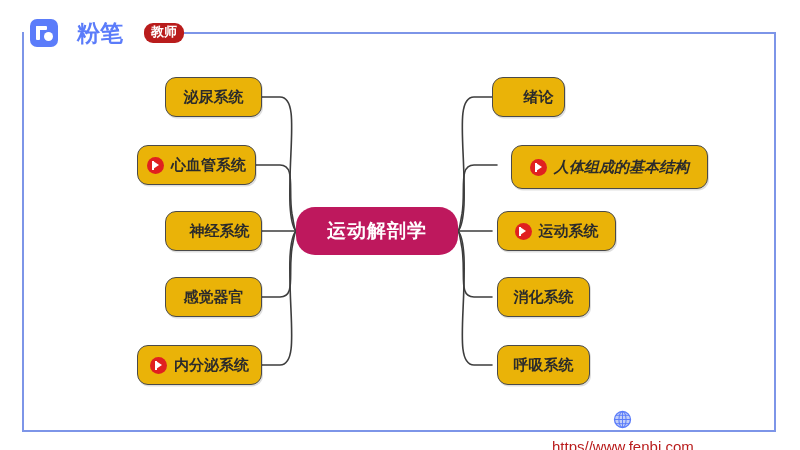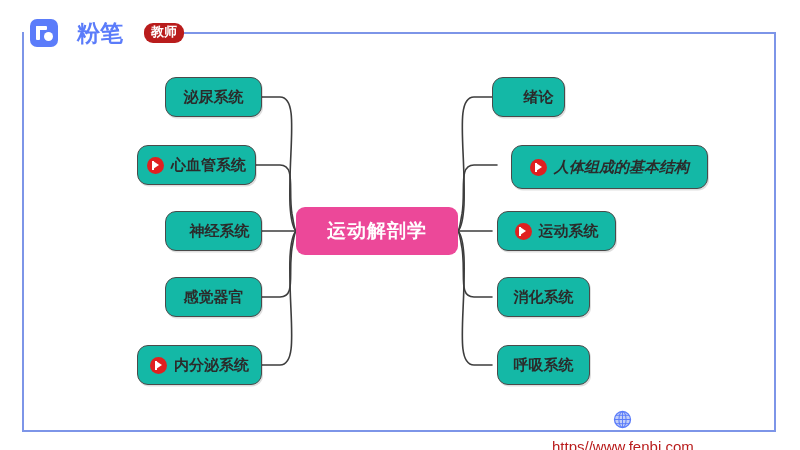--- a/index.html
+++ b/index.html
@@ -64,34 +64,34 @@
 
   
   #links{position:absolute;left:0;top:0;width:800px;height:450px;}
 
   
   .node{
     position:absolute;
     box-sizing:border-box;
     display:flex;align-items:center;justify-content:center;
     gap:7px;
-    background:#14b8a6;
+    background:#eab308;
     border:1.6px solid #4a4a4a;
     border-radius:11px;
     color:#2b2b2b;
     font-size:15px;font-weight:bold;
     white-space:nowrap;
     box-shadow:1px 1.5px 0 rgba(0,0,0,0.13);
   }
   .node.center{
-    background:#ec4899;
+    background:#be185d;
     border:none;
     color:#ffffff;
     font-size:19px;
-    border-radius:9px;
+    border-radius:19px;
     box-shadow:none;
     letter-spacing:1px;
   }
   .play-icon{
     width:17px;height:17px;border-radius:50%;
     background:#e02020;
     position:relative;flex:none;
     display:inline-block;
   }
   .play-icon::before{

